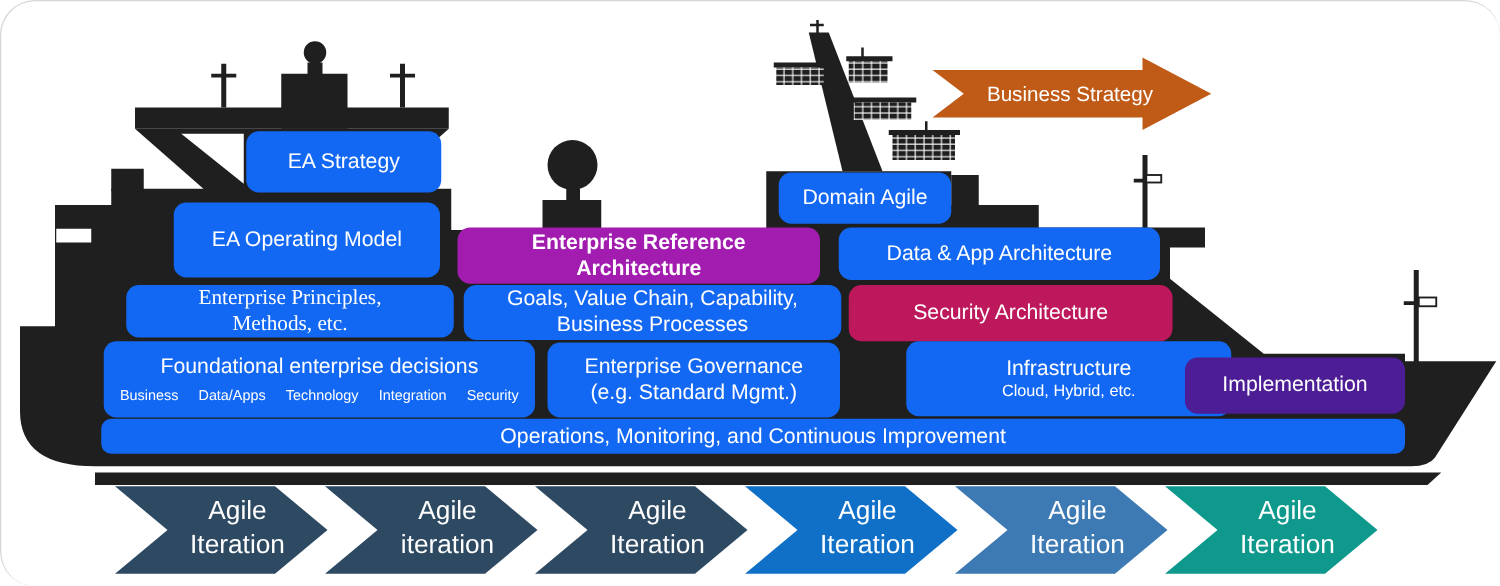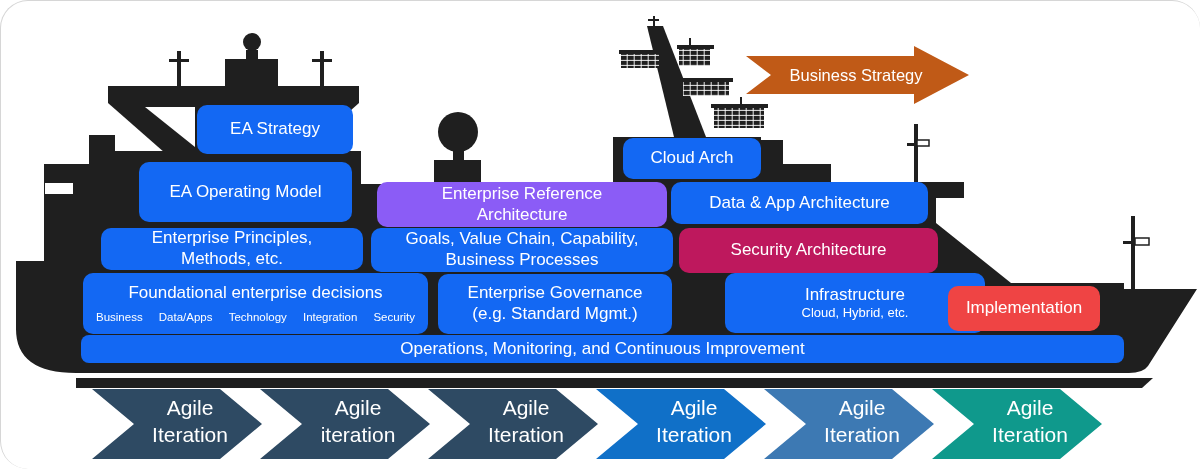--- a/index.html
+++ b/index.html
@@ -126,69 +126,69 @@
   </svg>
 
   <div class="box" style="left: 196px; top: 104px; width: 156px; height: 49px; background-color: rgb(19, 104, 243);">
     <span>EA Strategy</span>
   </div>
 
   <div class="box" style="left: 138px; top: 161px; width: 213px; height: 60px; background-color: rgb(19, 104, 243);">
     <span>EA Operating Model</span>
   </div>
 
-  <div class="box" style="left: 100px; top: 227px; width: 262px; height: 42px; background-color: rgb(19, 104, 243);">
+  <div class="box" style="left: 100px; top: 227px; width: 262px; height: 42px; background-color: rgb(19, 104, 243); font-family: Liberation Serif, serif;">
     <span>Enterprise Principles,</span>
     <span>Methods, etc.</span>
   </div>
 
   <div class="box" style="left: 82px; top: 272px; width: 345px; height: 61px; background-color: rgb(19, 104, 243);">
     <span>Foundational enterprise decisions</span>
     <span class="tags">
       <span>Business</span>
       <span>Data/Apps</span>
       <span>Technology</span>
       <span>Integration</span>
       <span>Security</span>
     </span>
   </div>
 
-  <div class="box" style="left: 376px; top: 181px; width: 290px; height: 45px; background-color: #8b5cf6;">
+  <div class="box" style="left: 365px; top: 181px; width: 290px; height: 45px; background-color: #a21caf; font-weight: bold;">
     <span>Enterprise Reference</span>
     <span>Architecture</span>
   </div>
 
   <div class="box" style="left: 370px; top: 227px; width: 302px; height: 44px; background-color: rgb(19, 104, 243);">
     <span>Goals, Value Chain, Capability,</span>
     <span>Business Processes</span>
   </div>
 
   <div class="box" style="left: 437px; top: 273px; width: 234px; height: 60px; background-color: rgb(19, 104, 243);">
     <span>Enterprise Governance</span>
     <span>(e.g. Standard Mgmt.)</span>
   </div>
 
   <div class="box" style="left: 622px; top: 137px; width: 138px; height: 41px; background-color: rgb(19, 104, 243);">
-    <span>Cloud Arch</span>
+    <span>Domain Agile</span>
   </div>
 
   <div class="box" style="left: 670px; top: 181px; width: 257px; height: 42px; background-color: rgb(19, 104, 243); text-align: center;">
     <span>Data &amp; App Architecture</span>
   </div>
 
   <div class="box" style="left: 678px; top: 227px; width: 259px; height: 45px; background-color: #be185d;">
     <span>Security Architecture</span>
   </div>
 
   <div class="box" style="left: 680px; top: 272px; width: 260px; height: 60px; background-color: rgb(19, 104, 243); margin-left: 44px;">
     <span>Infrastructure</span>
     <span class="sub">Cloud, Hybrid, etc.</span>
   </div>
 
-  <div class="box" style="left: 947px; top: 285px; width: 152px; height: 45px; background-color: #ef4444;">
+  <div class="box" style="left: 947px; top: 285px; width: 176px; height: 45px; background-color: #4c1d95;">
     <span>Implementation</span>
   </div>
 
   <div class="box" style="left: 80px; top: 334px; width: 1043px; height: 28px; border-radius: 8px; background-color: rgb(19, 104, 243);">
     <span>Operations, Monitoring, and Continuous Improvement</span>
   </div>
 
 </div>
 
 </body></html>

